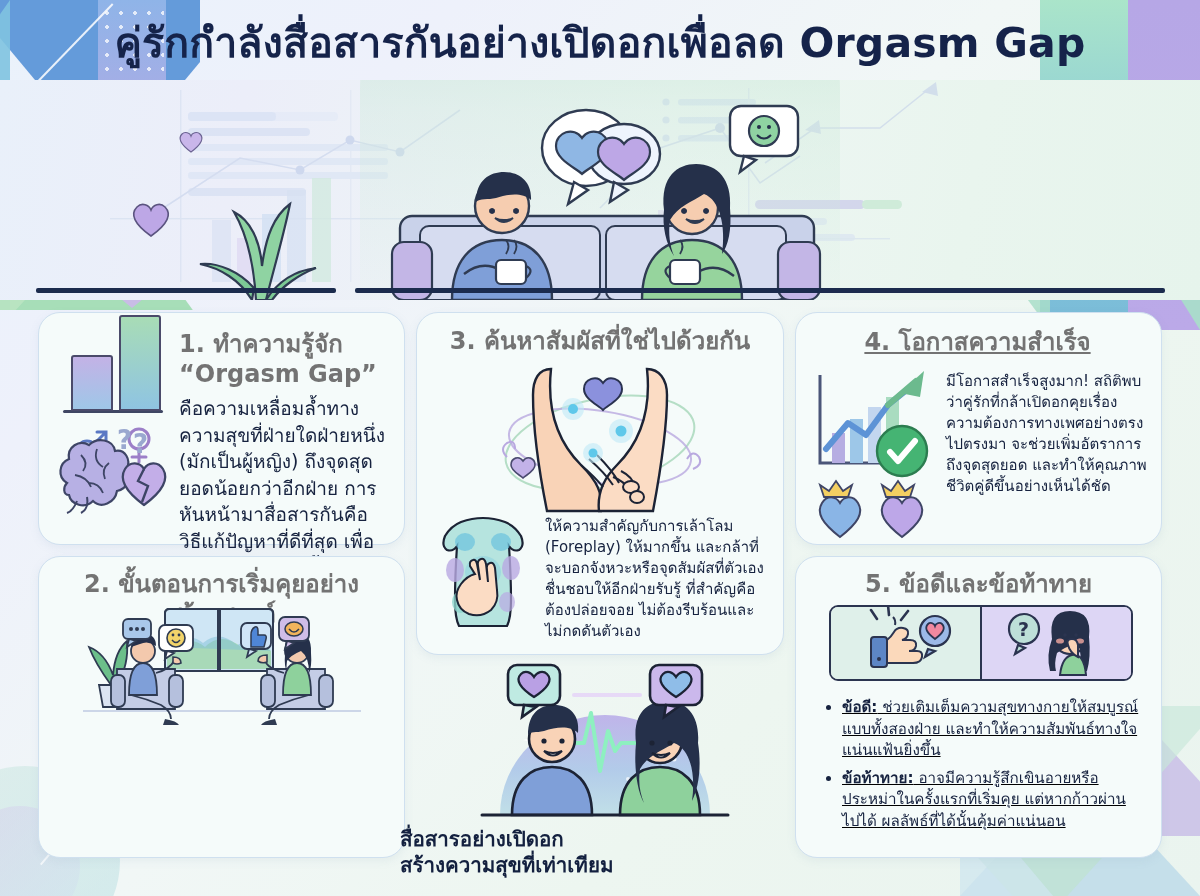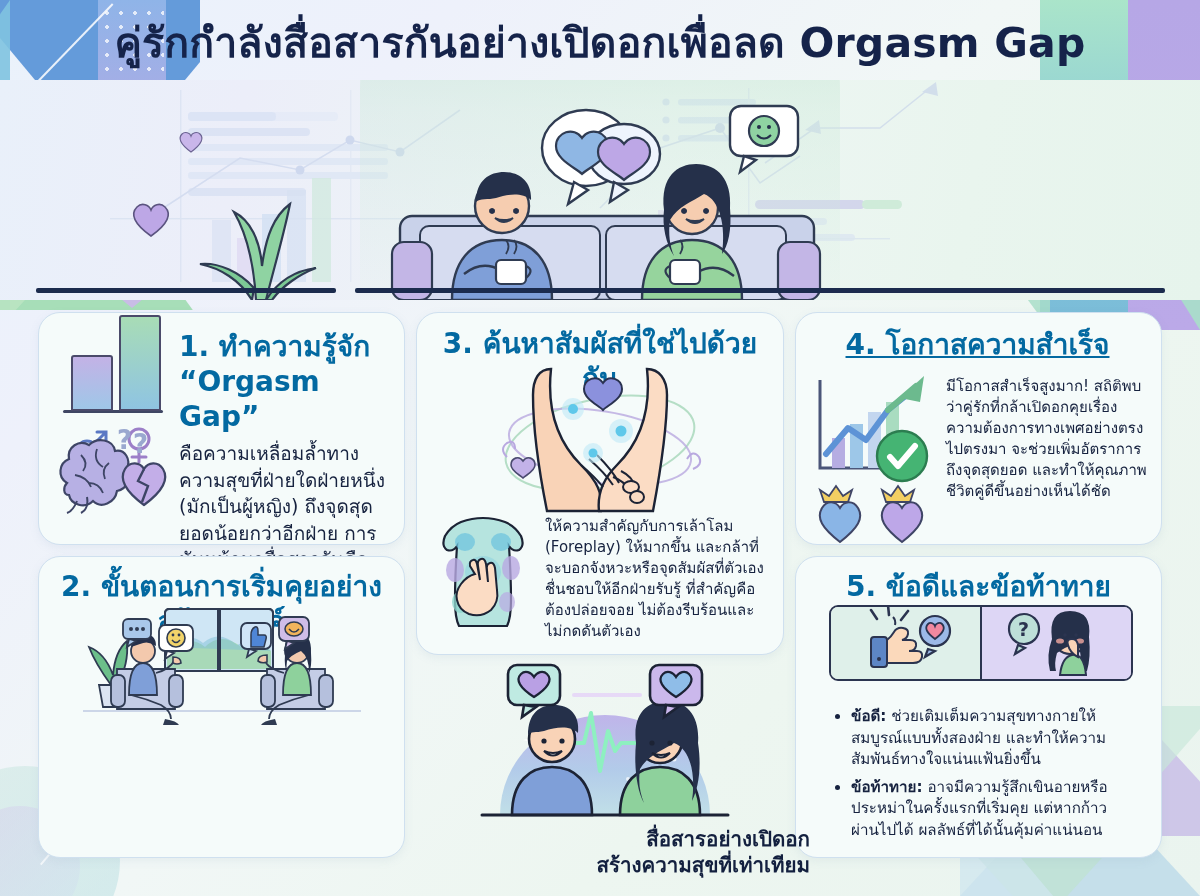--- a/index.html
+++ b/index.html
@@ -43,21 +43,21 @@
 
   
   .card{position:absolute;background:#f5fbfa;border:1.6px solid #cfe0ef;border-radius:22px;
     box-shadow:0 3px 10px rgba(120,145,180,.10);box-sizing:border-box;}
   .c1{left:38px;top:312px;width:367px;height:233px;}
   .c2{left:38px;top:556px;width:367px;height:302px;}
   .c3{left:416px;top:312px;width:368px;height:343px;}
   .c4{left:795px;top:312px;width:367px;height:233px;}
   .c5{left:795px;top:556px;width:367px;height:302px;}
 
-  .card-title{font-size:28px;font-weight:bold;color:#0369a1;line-height:1.25;text-align:center;}
+  .card-title{font-size:24px;font-weight:bold;color:#737373;line-height:1.25;text-align:center;}
   .body-txt{font-size:15.6px;color:#16223f;line-height:1.42;}
 
   
   .c1 .inner{display:flex;padding:14px 16px 10px 14px;gap:8px;height:100%;box-sizing:border-box;}
   .c1 .icons{width:118px;flex:0 0 118px;position:relative;}
   .c1 .txtcol{flex:1;}
   .c1 .card-title{text-align:left;margin:2px 0 6px 0;}
   .c1 .body-txt{font-size:19px;line-height:1.40;}
 
   
@@ -91,26 +91,26 @@
 
   
   .c5 .card-title{margin:12px 10px 8px;}
   .panels{position:absolute;left:33px;top:48px;width:300px;height:72px;display:flex;
     border:2px solid #2b3450;border-radius:9px;overflow:hidden;}
   .panel{flex:1;position:relative;}
   .panel.left{background:#dff0ea;}
   .panel.right{background:#ddd6f5;border-left:2px solid #2b3450;}
   .bullets{position:absolute;left:20px;right:14px;top:132px;}
   .bullets li{font-size:15.2px;color:#16223f;line-height:1.42;margin-bottom:6px;}
-  .bullets ul{margin:17px;padding-left:18px;}
+  .bullets ul{margin:8px;padding-left:18px;text-decoration:underline;}
   .bullets b{font-weight:bold;}
 
   
   .bottomart{position:absolute;left:460px;top:663px;width:290px;height:172px;}
-  .bottomcap{position:absolute;left:400px;top:826px;width:410px;text-align:right;
+  .bottomcap{position:absolute;left:400px;top:826px;width:410px;text-align:left;
     font-size:20.5px;font-weight:bold;color:#13203f;line-height:1.28;}
 
   svg{display:block;overflow:visible;}
 </style>
 </head>
 <body>
 
 <div class="stage">
 
   <div class="corner tl">

